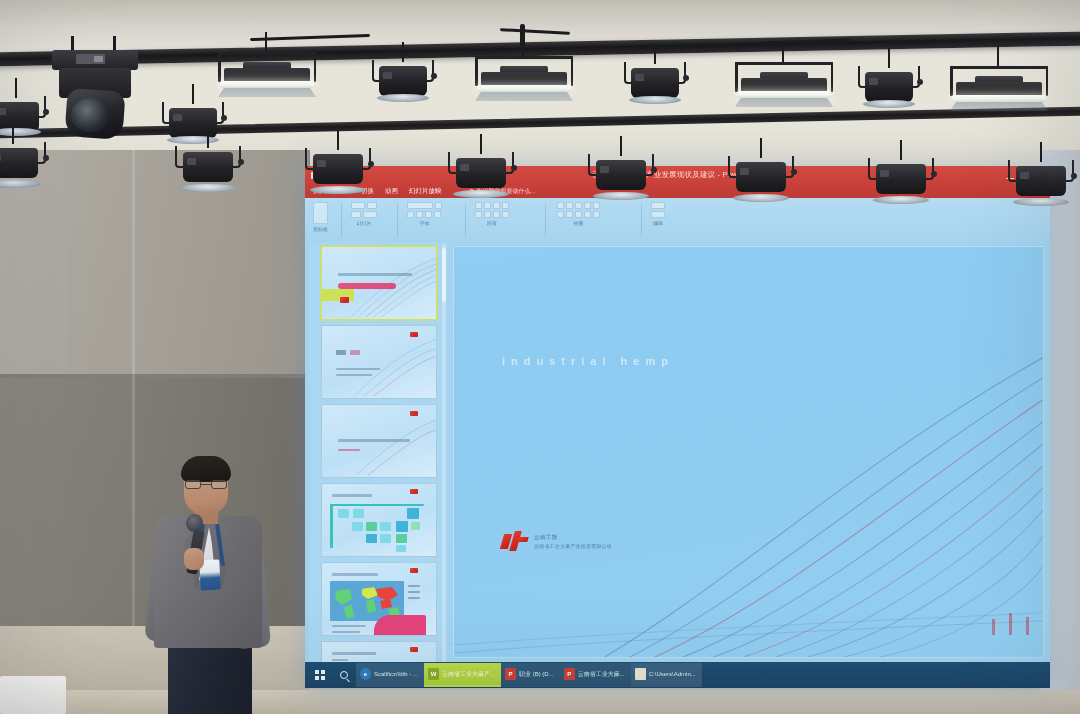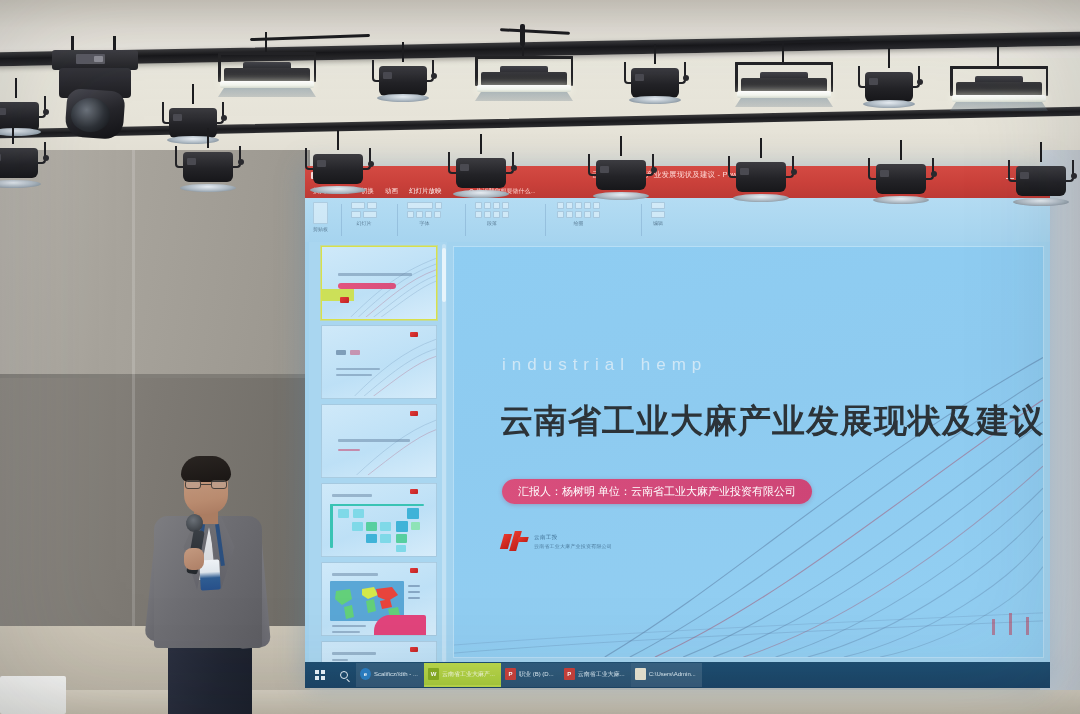--- a/index.html
+++ b/index.html
@@ -169,21 +169,21 @@
   
   .stage {
     position: absolute; left: 148px; top: 4px; right: 6px; bottom: 6px;
     background: linear-gradient(170deg,#8fcdf2 0%,#8ecbf0 40%,#93cff2 100%);
     border: 1px solid rgba(255,255,255,.35);
     overflow: hidden;
   }
   .slide-waves { position: absolute; inset: 0; }
   .eyebrow {
     position: absolute; left: 48px; top: 108px;
-    font-size: 17px; letter-spacing: 6px; color: #cfe7f6; font-weight: 400;
+    font-size: 11px; letter-spacing: 6px; color: #cfe7f6; font-weight: 700;
   }
   .slide-title {
     position: absolute; left: 46px; top: 152px; right: 12px;
     font-size: 33px; font-weight: 700; color: #2c3338; letter-spacing: 1px;
     white-space: nowrap;
   }
   .slide-pill {
     position: absolute; left: 48px; top: 232px;
     background: linear-gradient(90deg,#d94f7c 0%,#d2497a 55%,#ce4576 100%);
     border-radius: 13px; padding: 5px 16px;
@@ -708,22 +708,20 @@
           <path d="M288,408 C402,370 515,282 586,218" stroke="#a84f6b" stroke-width="1" fill="none" opacity=".4"></path>
           <path d="M320,408 C425,376 530,296 586,240" stroke="#5c7fa6" stroke-width="1" fill="none" opacity=".4"></path>
           <path d="M352,408 C448,382 544,312 586,262" stroke="#5c7fa6" stroke-width="1" fill="none" opacity=".38"></path>
           <path d="M388,408 C470,388 556,332 586,288" stroke="#5c7fa6" stroke-width="1" fill="none" opacity=".35"></path>
           <path d="M424,408 C492,394 562,352 586,318" stroke="#5c7fa6" stroke-width="1" fill="none" opacity=".32"></path>
           <path d="M0,404 C120,394 300,384 586,372" stroke="#5c7fa6" stroke-width=".9" fill="none" opacity=".3"></path>
           <path d="M0,396 C130,386 320,376 586,364" stroke="#5c7fa6" stroke-width=".9" fill="none" opacity=".25"></path>
         </svg>
 
         <div class="eyebrow">industrial     hemp</div>
-        <div class="slide-title">云南省工业大麻产业发展现状及建议</div>
-        <div class="slide-pill">汇报人：杨树明    单位：云南省工业大麻产业投资有限公司</div>
 
         <div class="slide-logo">
           <span class="mark">
             <i style="left:0;  top:3px;  width:8px;  height:15px; transform:skewX(-16deg);"></i>
             <i style="left:10px;top:0;   width:7px;  height:20px; transform:skewX(-16deg);"></i>
             <i style="left:16px;top:6px; width:10px; height:5px;  transform:skewX(-16deg);"></i>
           </span>
           <span class="txt">
             <span class="t1">云南工投</span>
             <span class="t2">云南省工业大麻产业投资有限公司</span>

